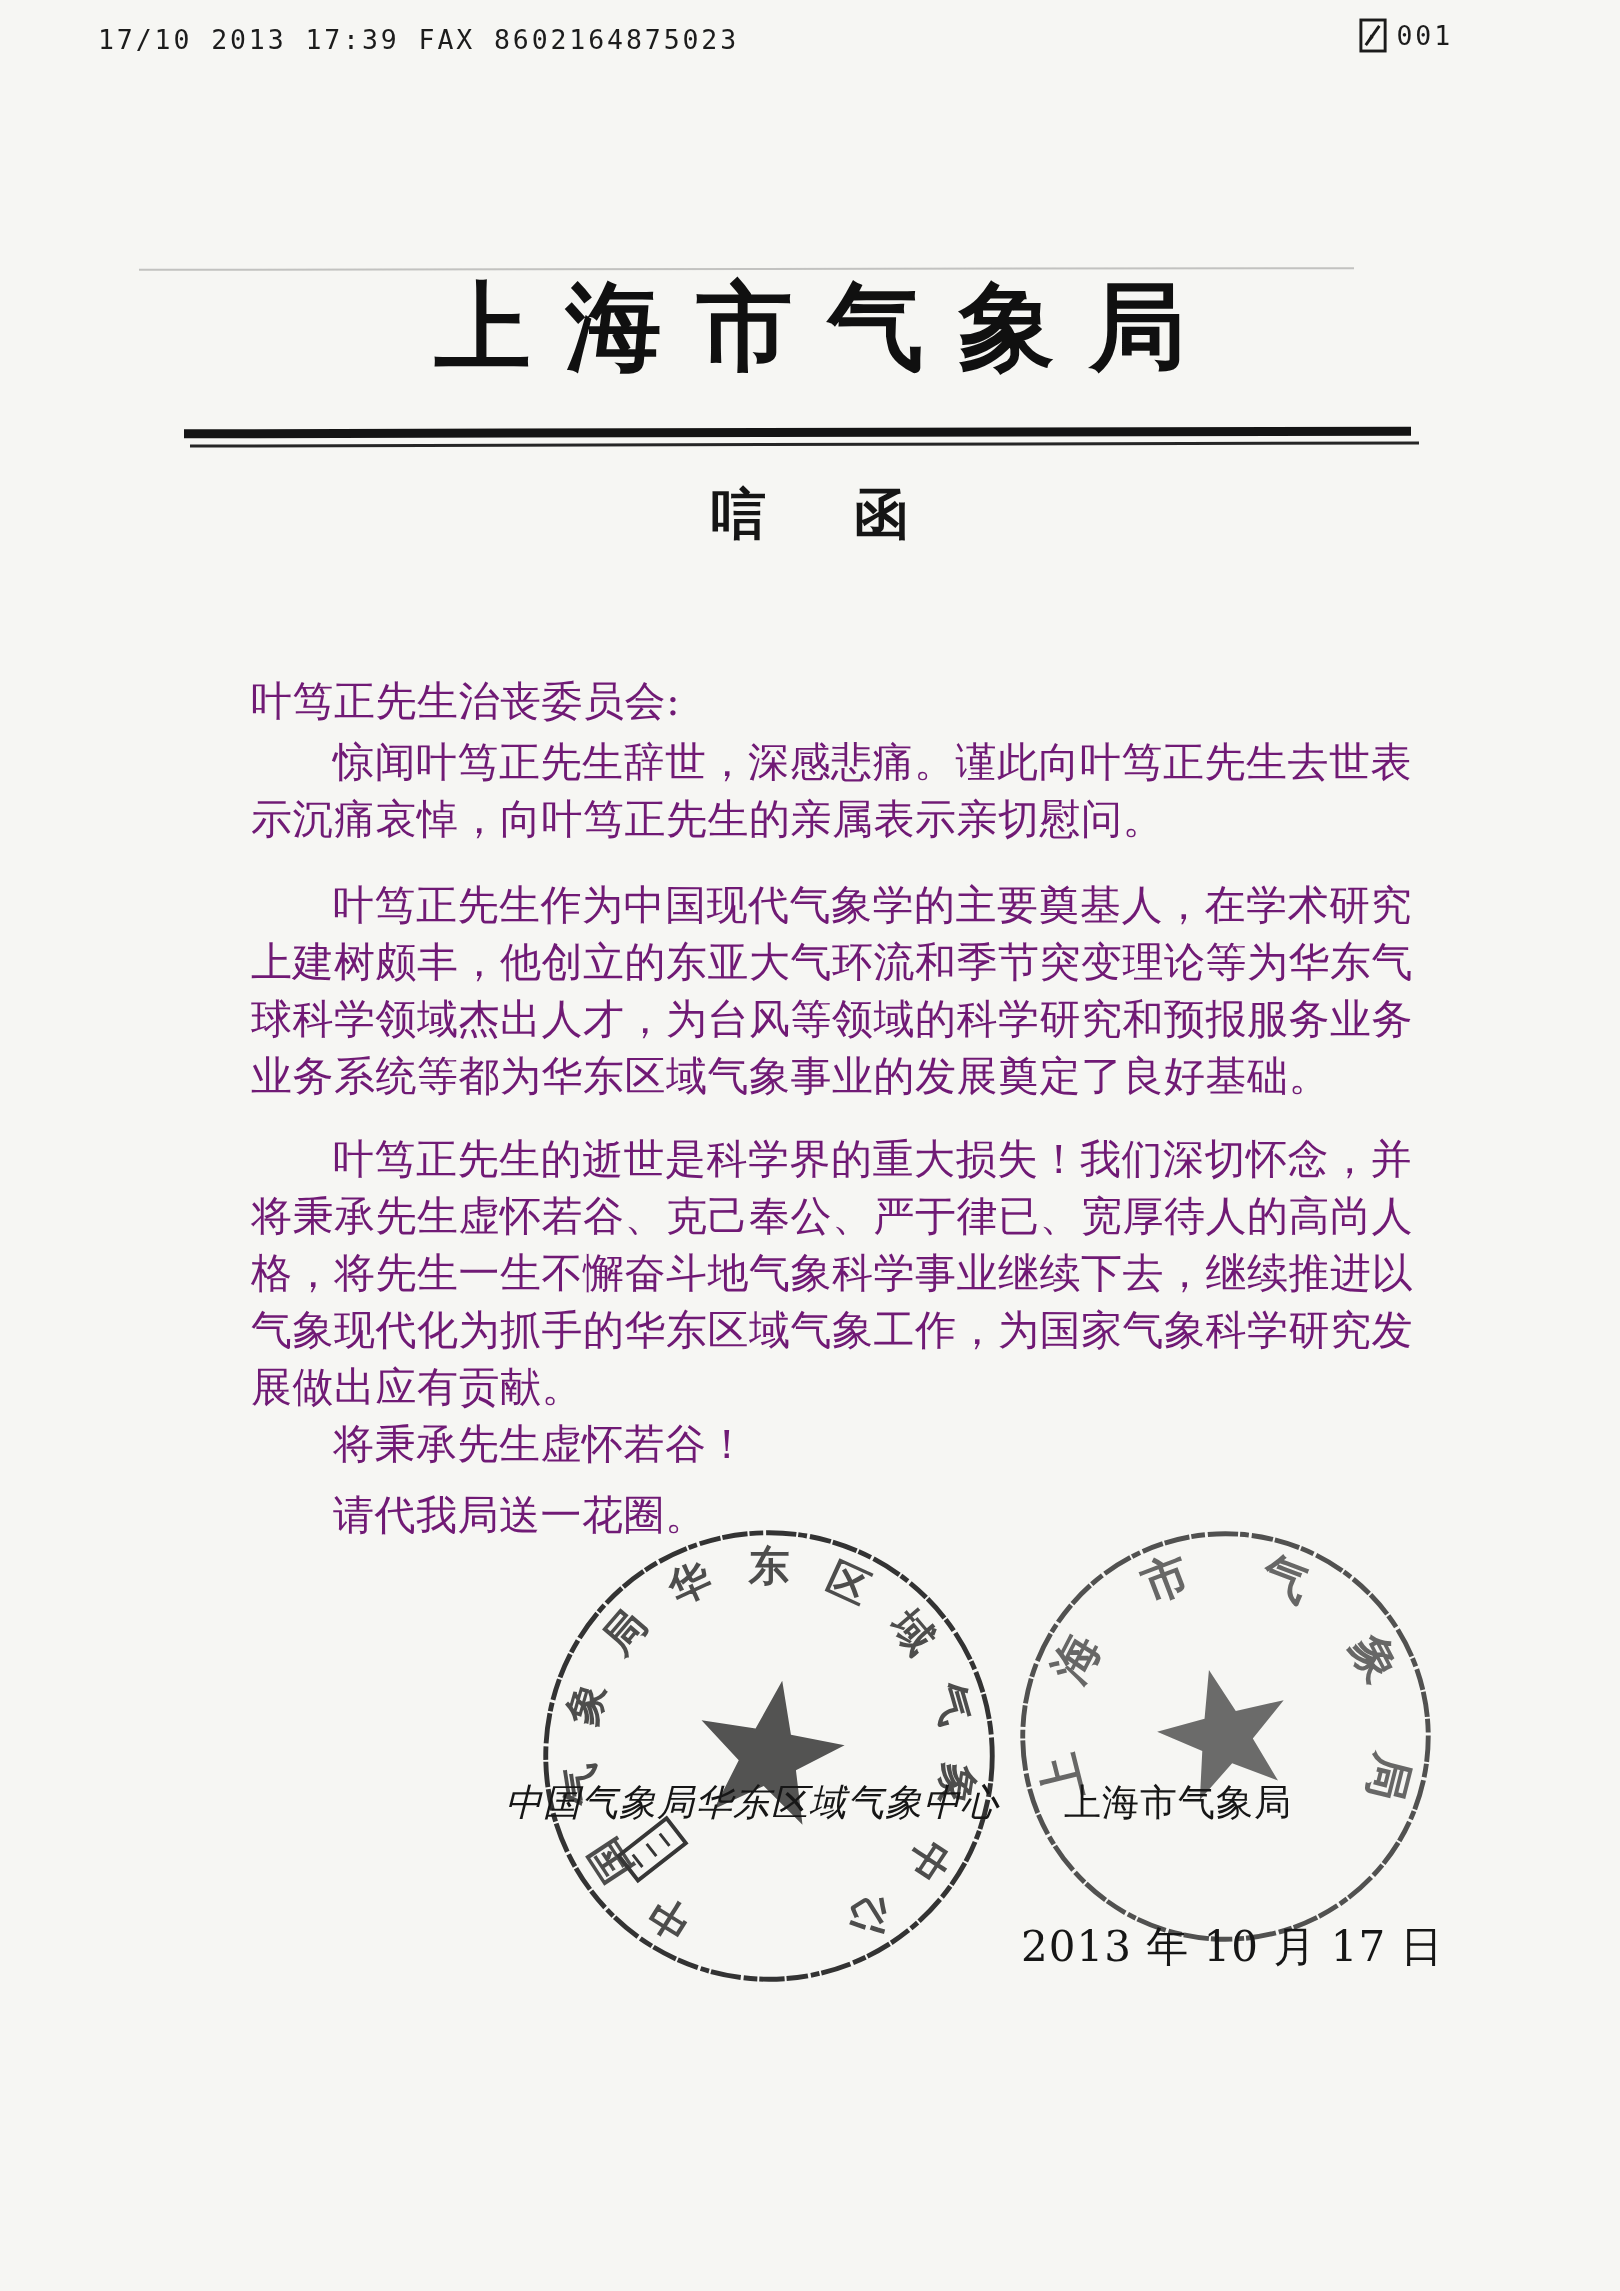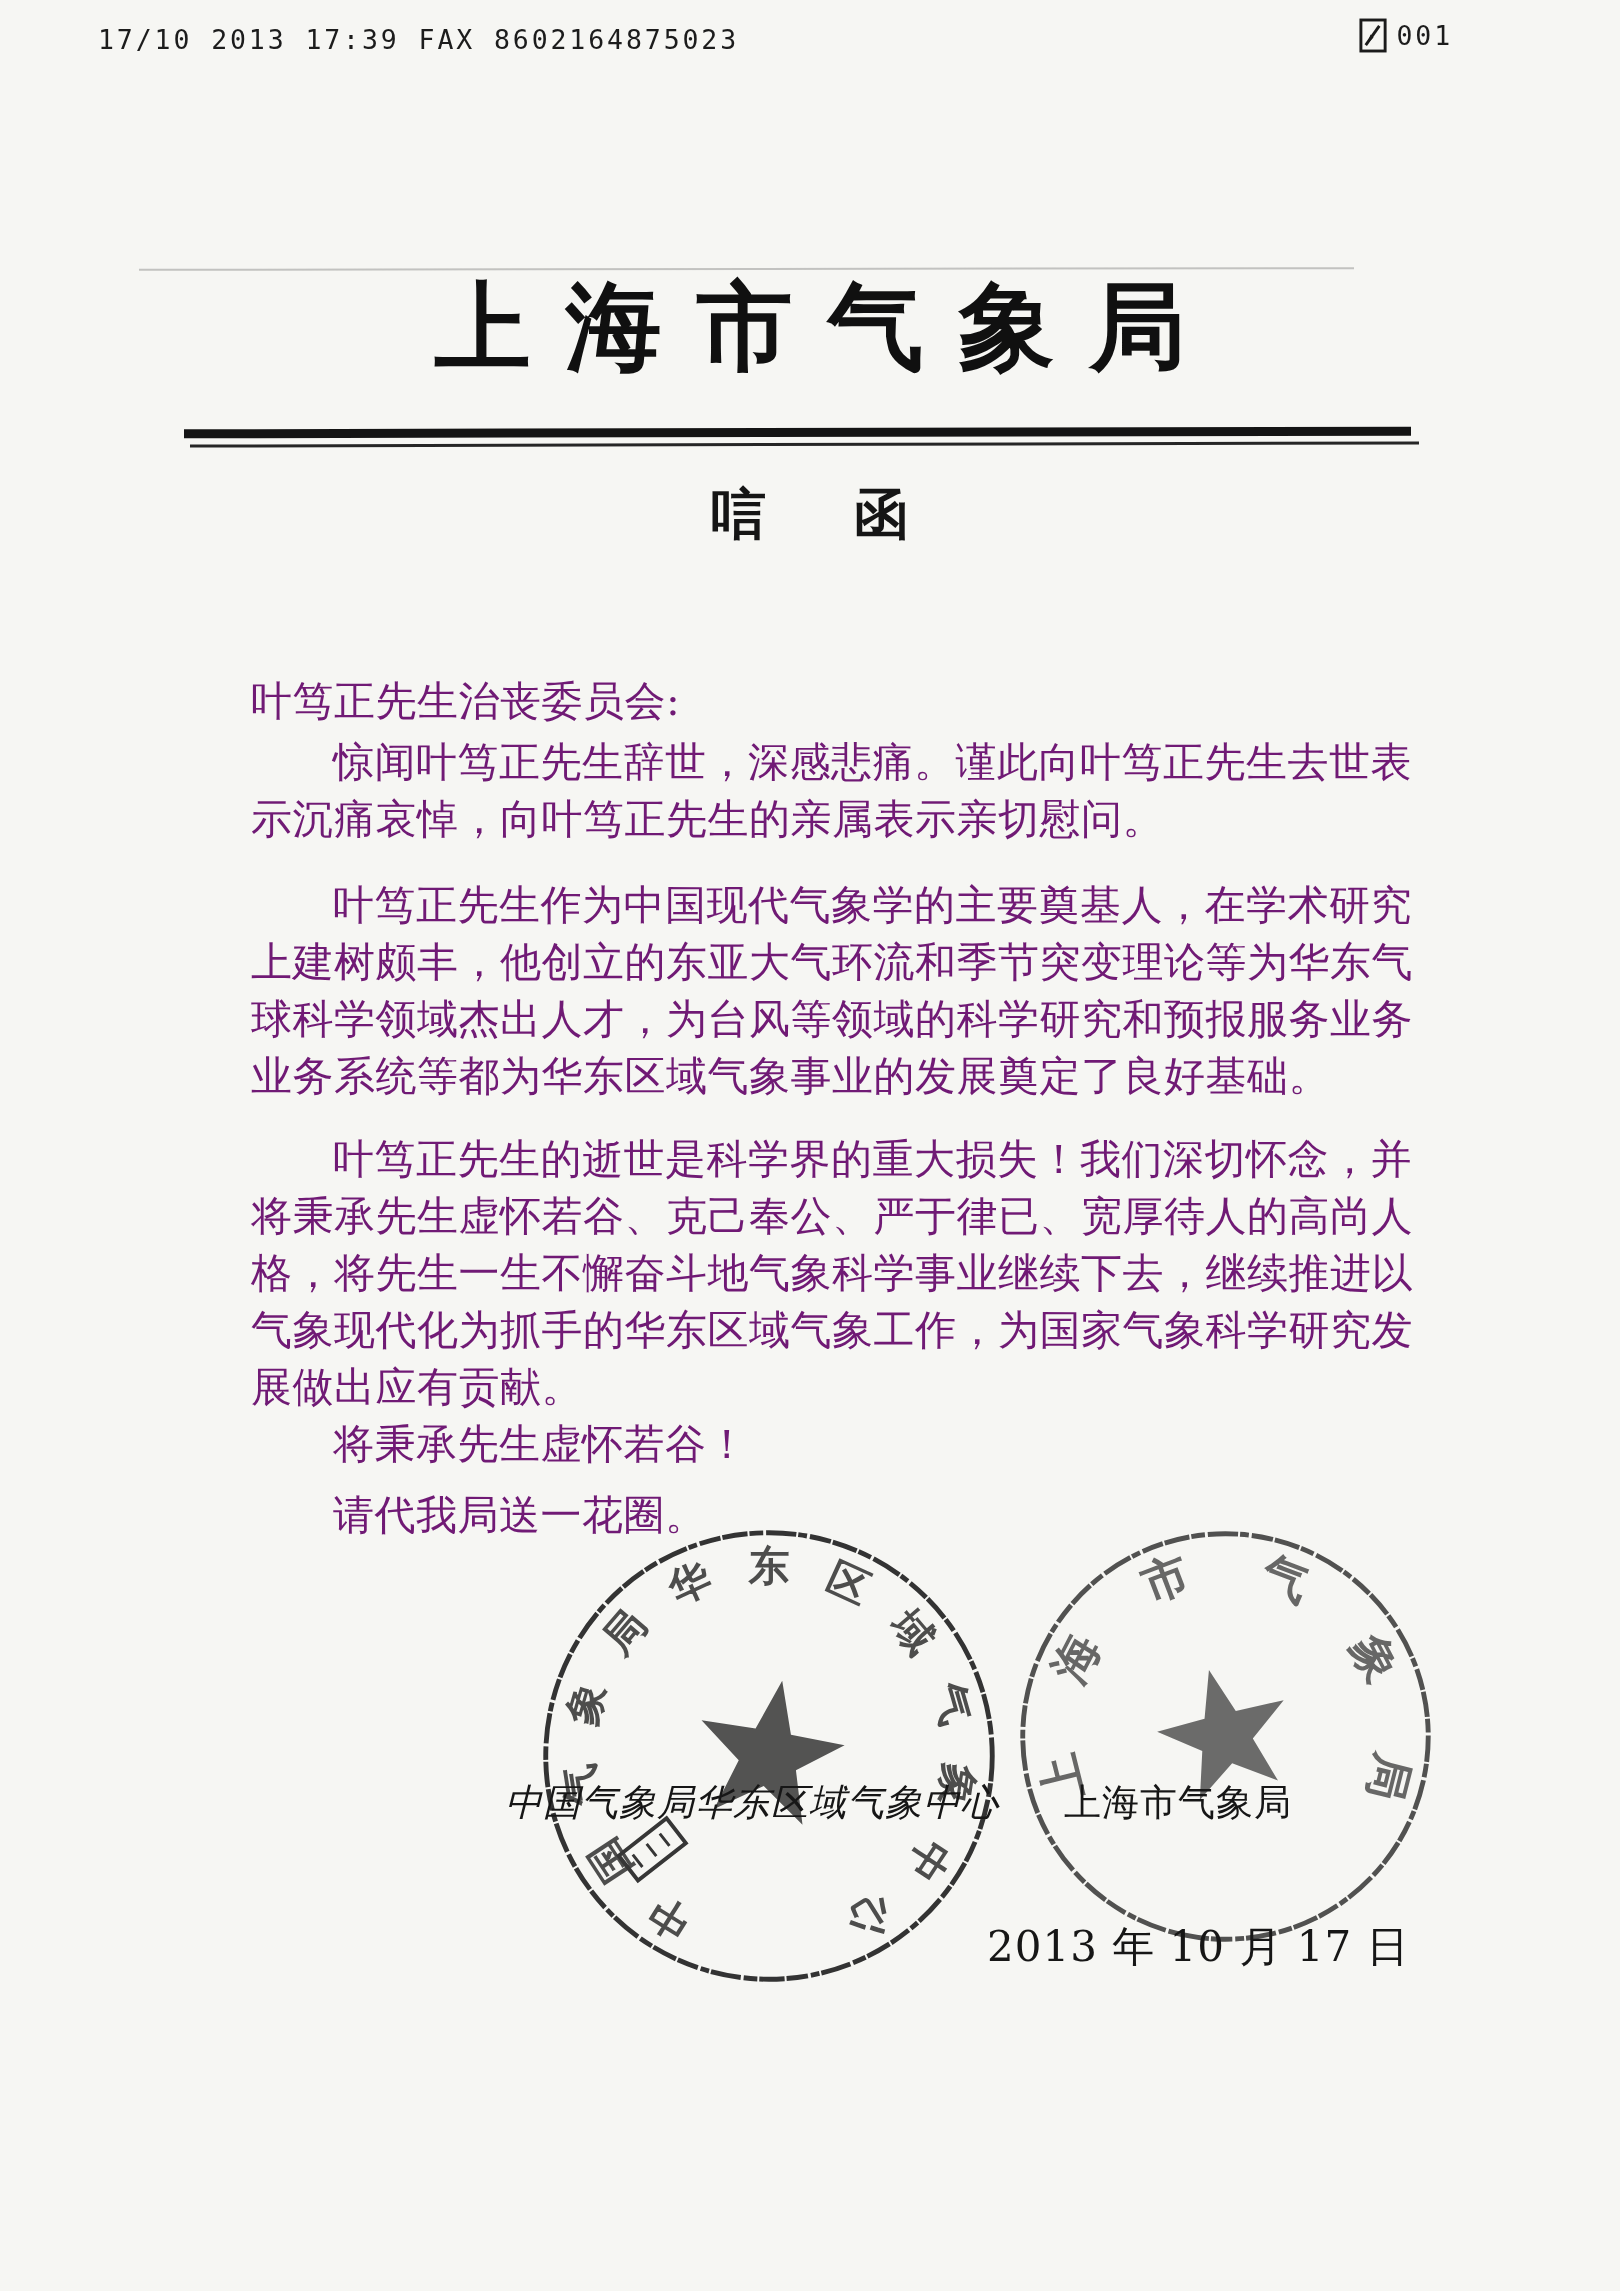--- a/index.html
+++ b/index.html
@@ -62,21 +62,21 @@
   
   .sig-left{
     position:absolute;left:505px;top:1778px;
     font-size:37px;letter-spacing:1px;color:#161616;z-index:5;white-space:nowrap;font-style:italic;
   }
   .sig-right{
     position:absolute;left:1064px;top:1778px;
     font-size:37px;letter-spacing:1px;color:#161616;z-index:5;white-space:nowrap;
   }
   .sig-date{
-    position:absolute;left:987px;top:1919px;
+    position:absolute;left:1021px;top:1919px;
     font-size:42px;letter-spacing:1px;color:#161616;z-index:5;white-space:nowrap;
   }
   .stamp{position:absolute;z-index:3;}
 </style>
 </head>
 <body>
 
 <div class="page">
 
   <div class="fax-header">

